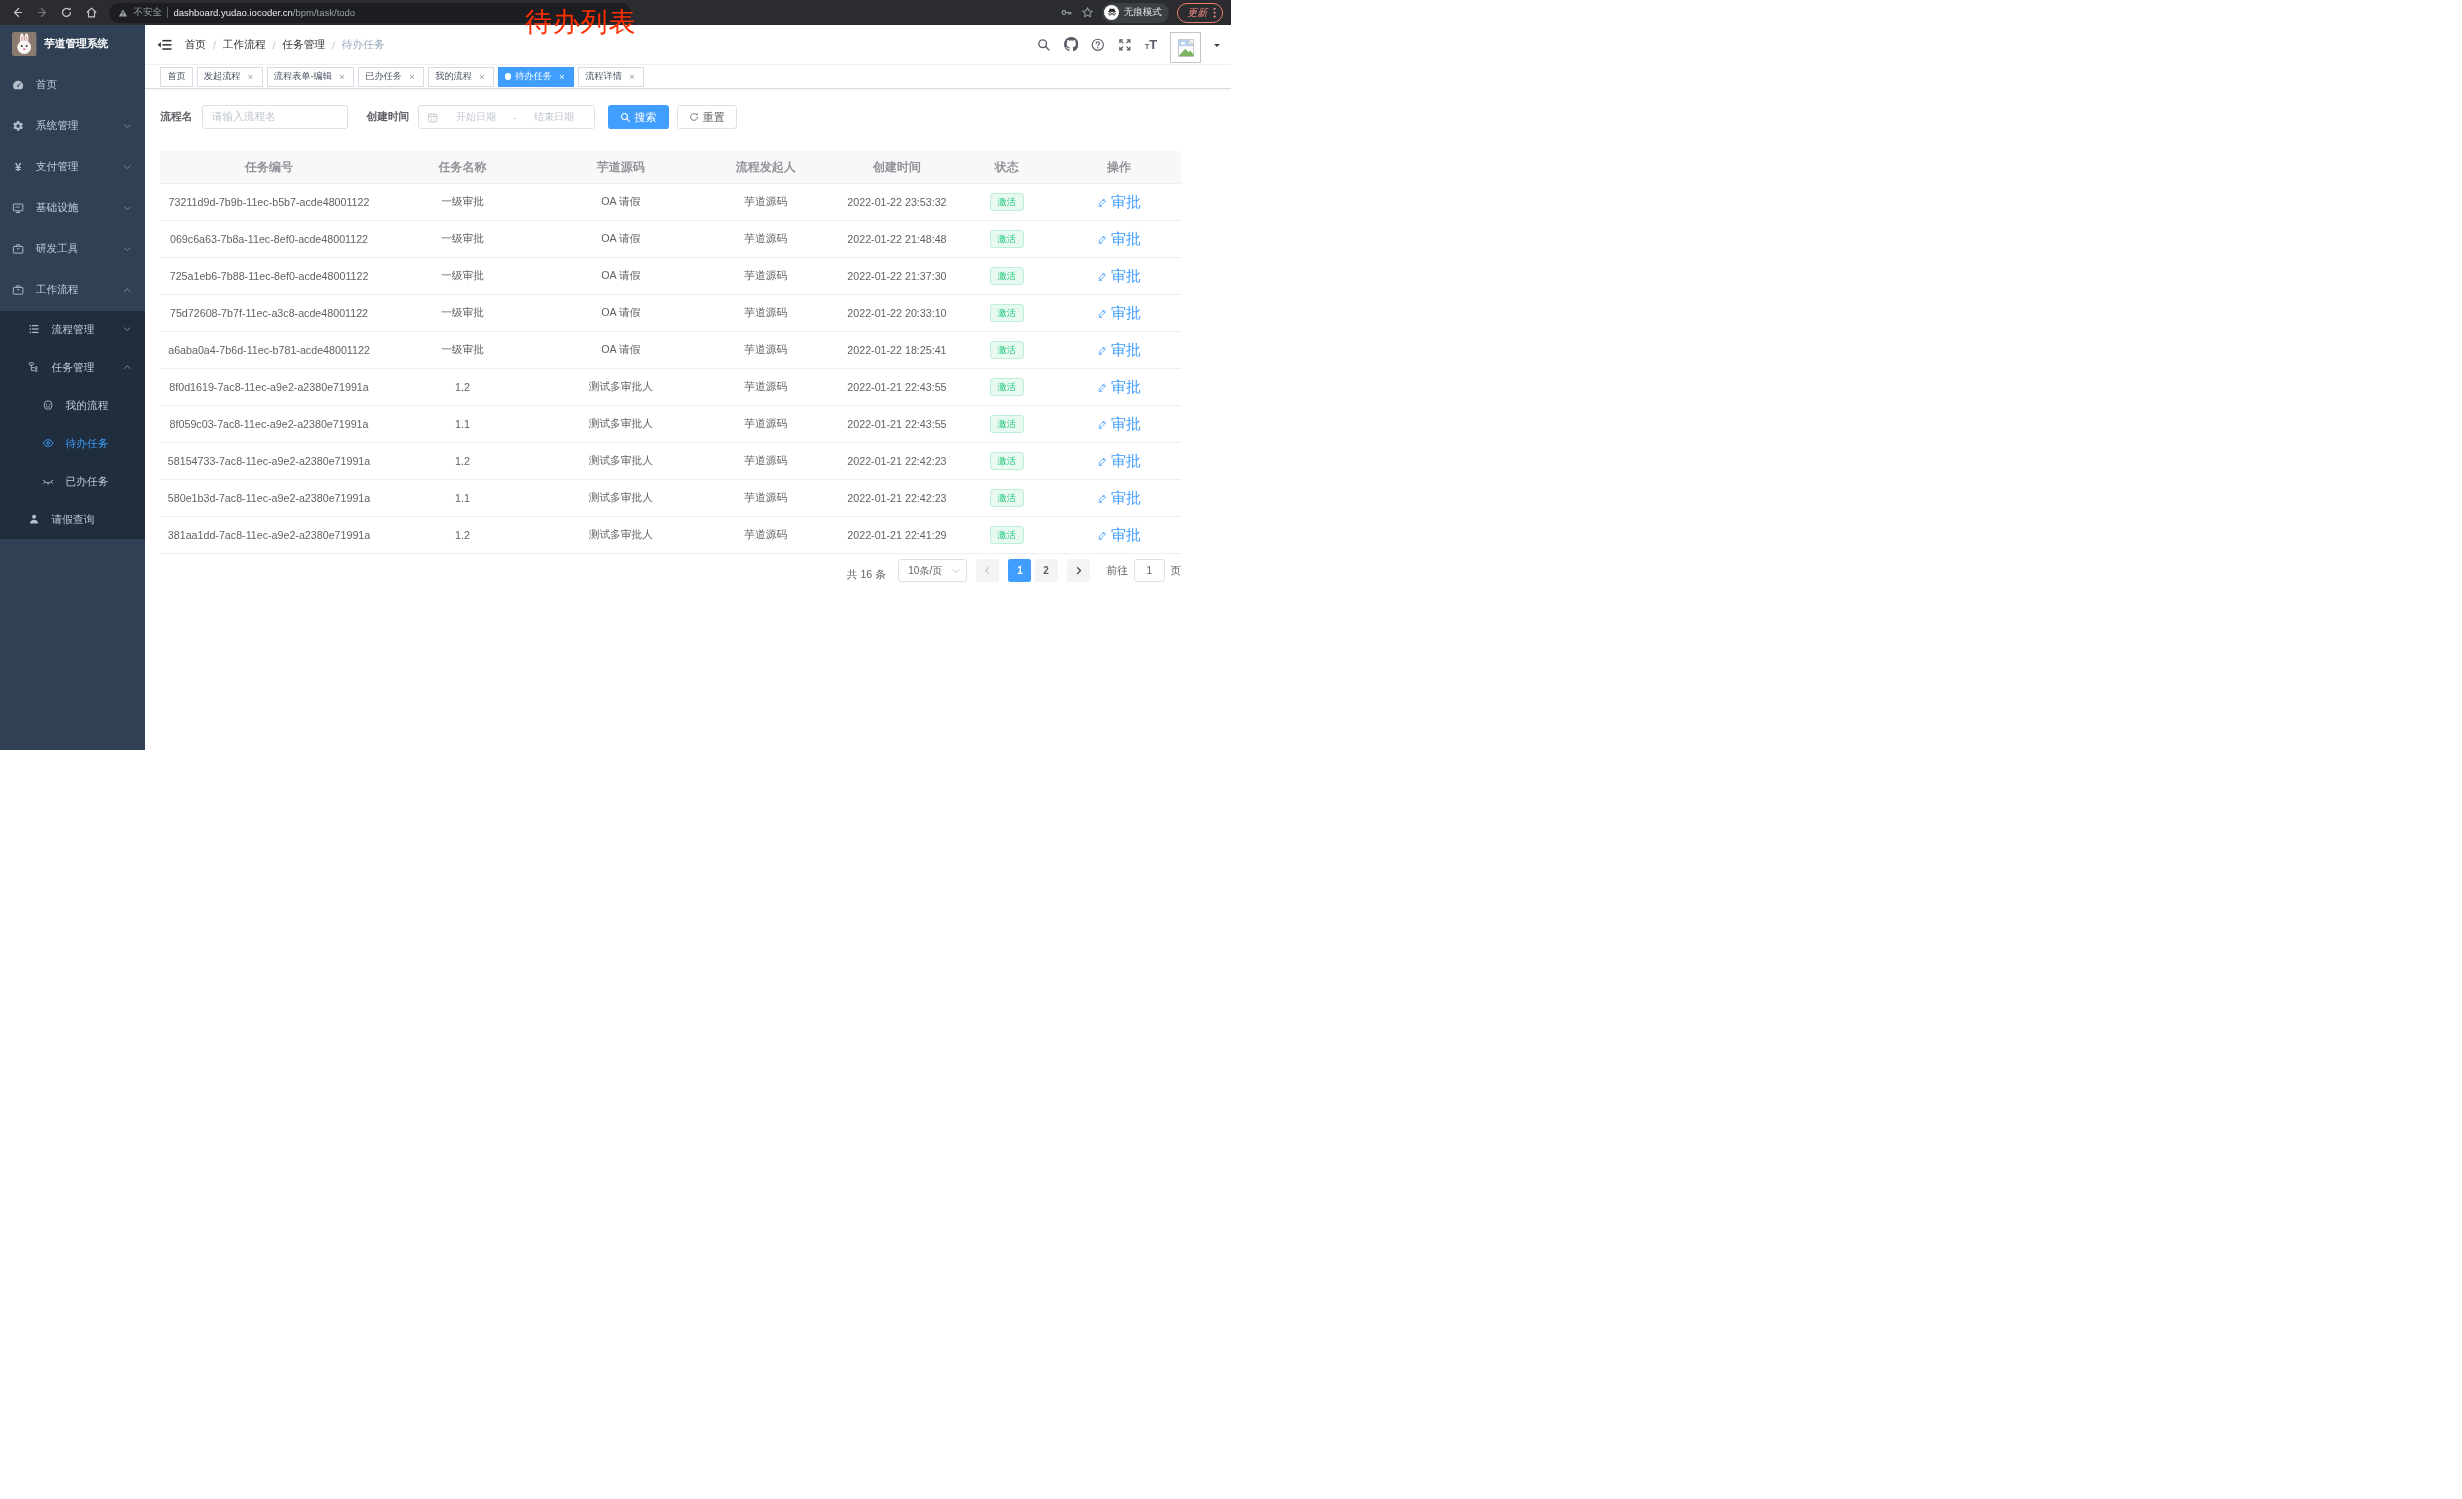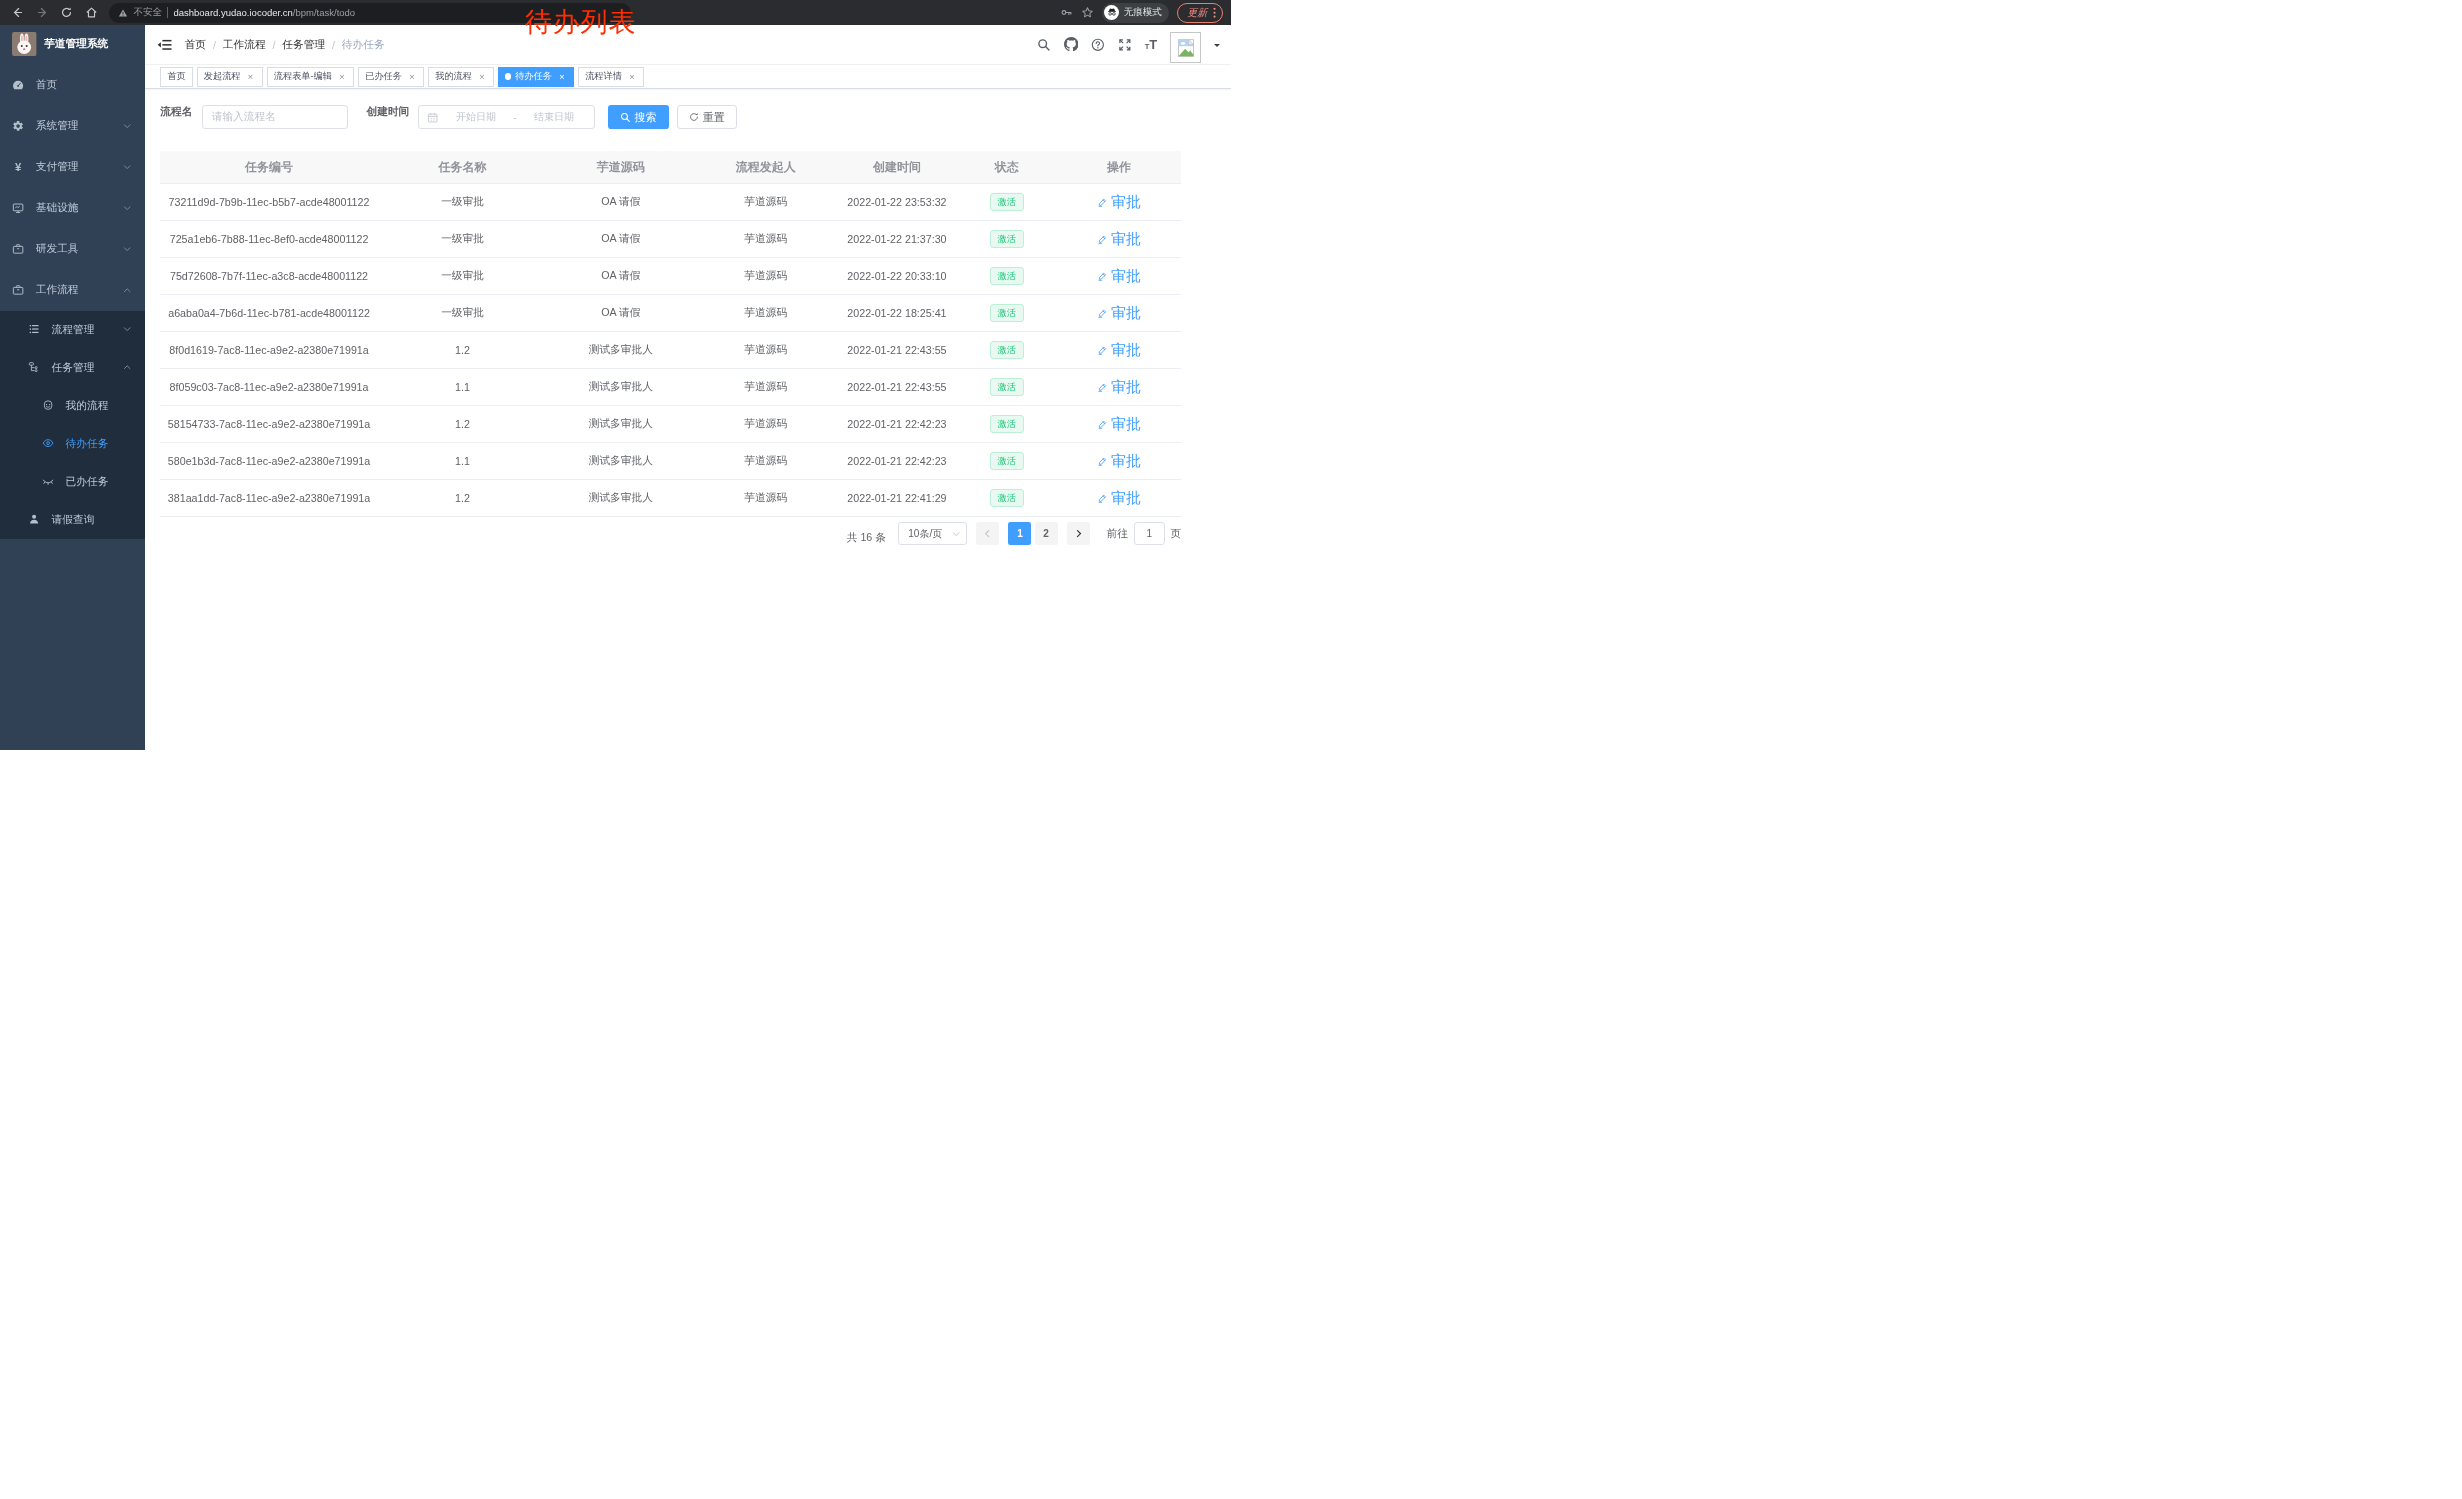--- a/index.html
+++ b/index.html
@@ -61,21 +61,21 @@
   .tag { height:20px; border:0.8px solid #d8dce5; background:#fff; color:#495060; font-size:9.2px; display:flex; align-items:center; padding:0 6.1px; cursor:pointer; }
   .tag .dot { width:6.1px; height:6.1px; border-radius:50%; background:#fff; margin-right:3.8px; display:none; }
   .tag .close { margin-left:4.6px; font-size:9.2px; color:#8a919f; width:10.7px; text-align:center; }
   .tag.active { background:#409eff; border-color:#409eff; color:#fff; }
   .tag.active .dot { display:inline-block; }
   .tag.active .close { color:#fff; }
 
   
   .content { padding:16px 0 0 15.3px; }
   .content-inner { width:1021px; }
-  .filter-row { display:flex; height:24.4px; margin-bottom:21.4px; }
+  .filter-row { display:flex; align-items:center; height:24.4px; margin-bottom:21.4px; }
   .f-label { font-size:10.7px; font-weight:600; color:#606266; margin-right:9.2px; }
   .f-label.second { margin-left:19px; }
   .text-input { width:146px; height:24.4px; border:0.8px solid #dcdfe6; border-radius:3.1px; padding:0 9.2px; display:flex; align-items:center; }
   .text-input .ph { color:#bfc4cc; font-size:10.7px; }
   .date-range { width:177px; height:24.4px; border:0.8px solid #dcdfe6; border-radius:3.1px; display:flex; align-items:center; padding:0 7.6px; gap:4.6px; }
   .date-range .ph { color:#bfc4cc; font-size:10px; flex:1; text-align:center; }
   .date-range .dash { color:#bfc4cc; font-size:10px; }
   .btn { height:24.4px; border-radius:3.1px; font-size:11px; display:inline-flex; align-items:center; gap:3.8px; padding:0 11.4px; cursor:pointer; border:0.8px solid transparent; }
   .btn-primary { background:#409eff; color:#fff; margin-left:12.2px; }
   .btn-plain { background:#fff; color:#606266; border-color:#dcdfe6; margin-left:7.6px; }
@@ -595,20 +595,34 @@
     <td>2022-01-22 23:53:32</td>
     <td><span class="tag-success">激活</span></td>
     <td><span class="link-approve">
                     <svg width="10.7" height="10.7" viewBox="0 0 14 14">
                       <use href="#i-edit"></use>
                     </svg>
                     <span>审批</span>
                   </span></td>
   </tr>
 
+  <tr>
+    <td>069c6a63-7b8a-11ec-8ef0-acde48001122</td>
+    <td>一级审批</td>
+    <td>OA 请假</td>
+    <td>芋道源码</td>
+    <td>2022-01-22 21:48:48</td>
+    <td><span class="tag-success">激活</span></td>
+    <td><span class="link-approve">
+                    <svg width="10.7" height="10.7" viewBox="0 0 14 14">
+                      <use href="#i-edit"></use>
+                    </svg>
+                    <span>审批</span>
+                  </span></td>
+  </tr>
 
   <tr>
     <td>725a1eb6-7b88-11ec-8ef0-acde48001122</td>
     <td>一级审批</td>
     <td>OA 请假</td>
     <td>芋道源码</td>
     <td>2022-01-22 21:37:30</td>
     <td><span class="tag-success">激活</span></td>
     <td><span class="link-approve">
                     <svg width="10.7" height="10.7" viewBox="0 0 14 14">

